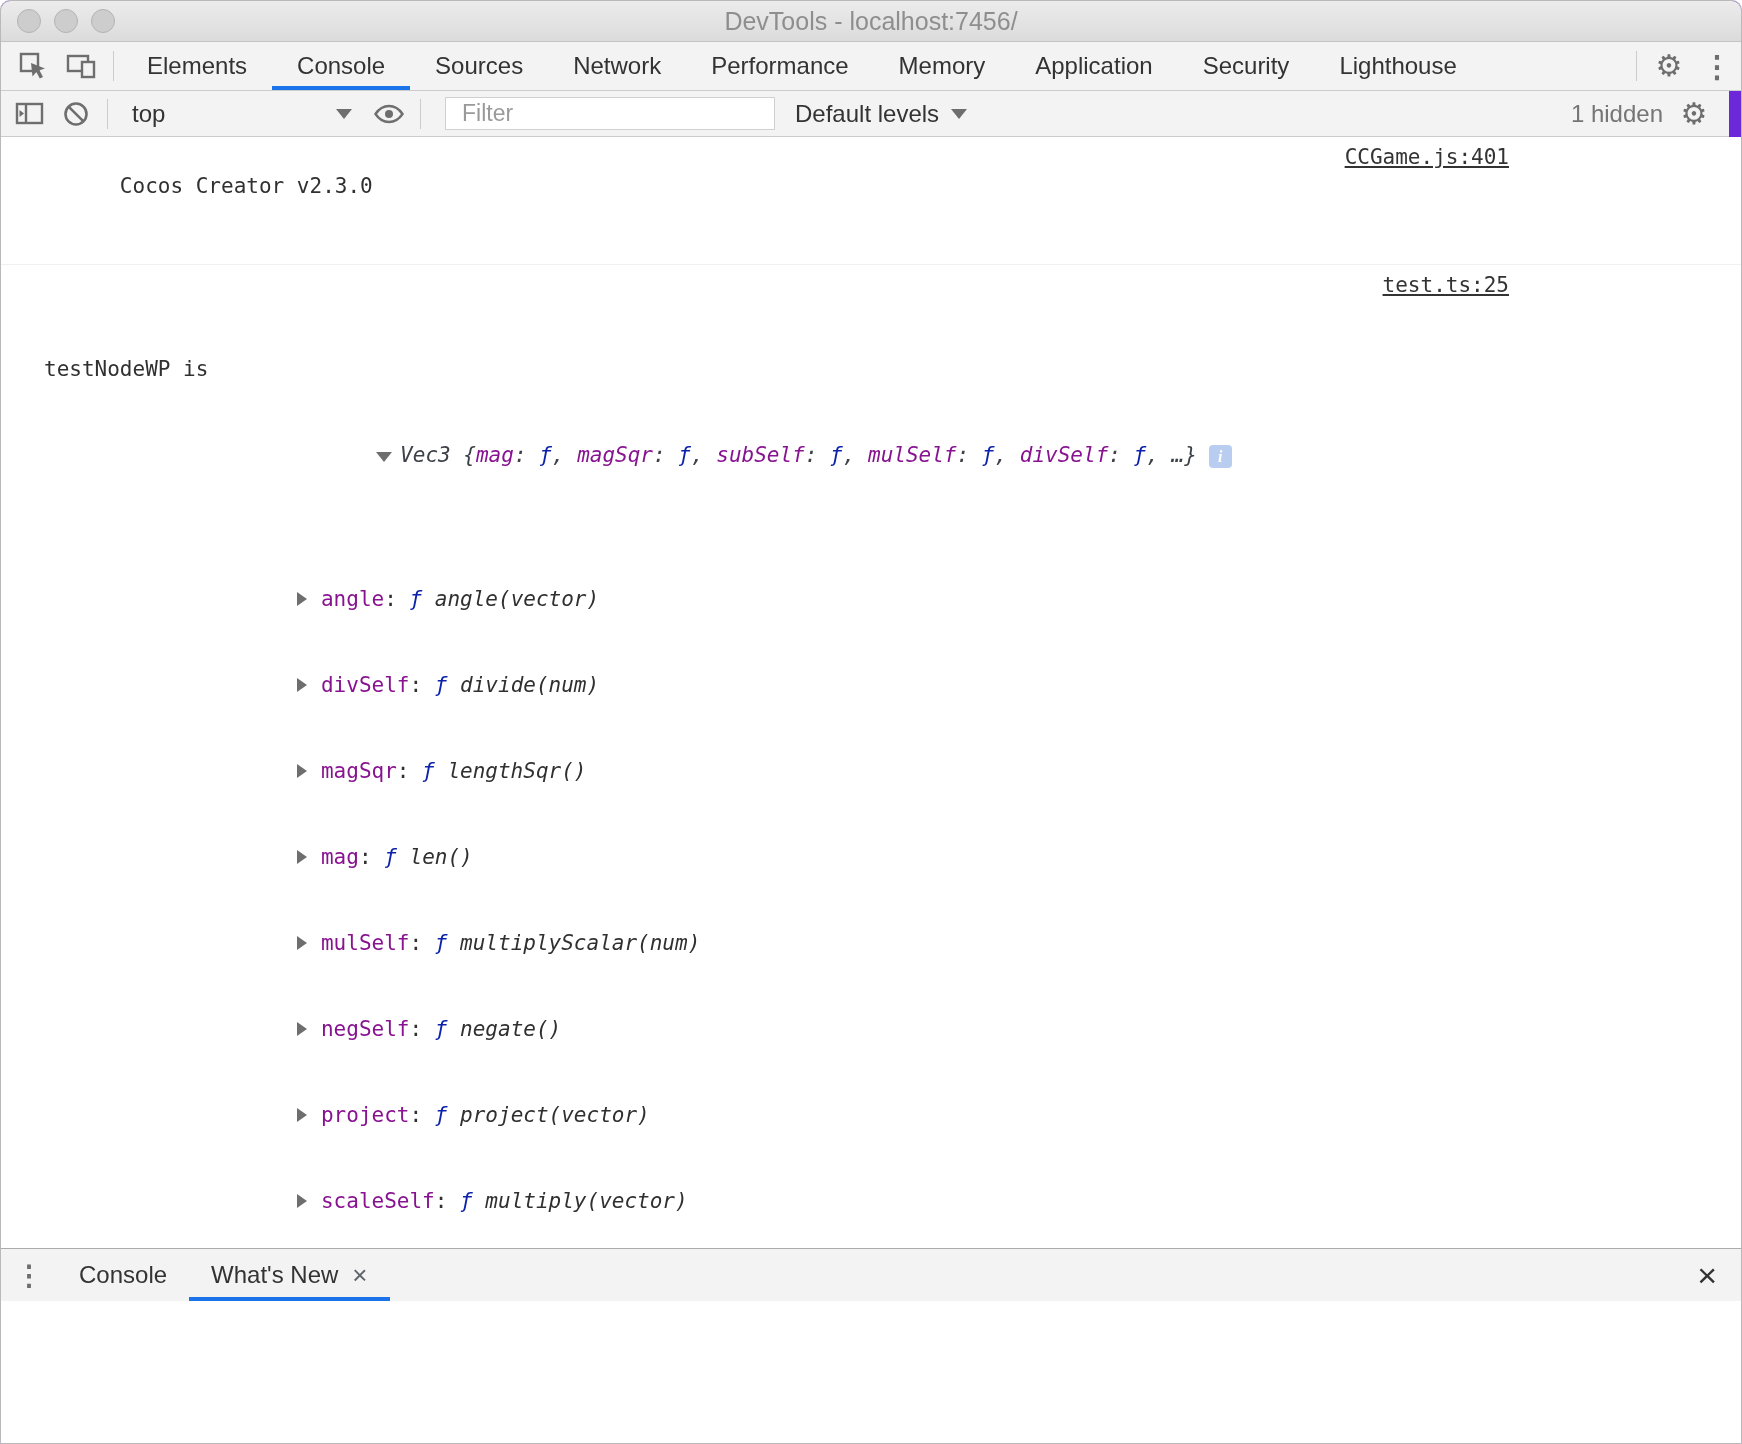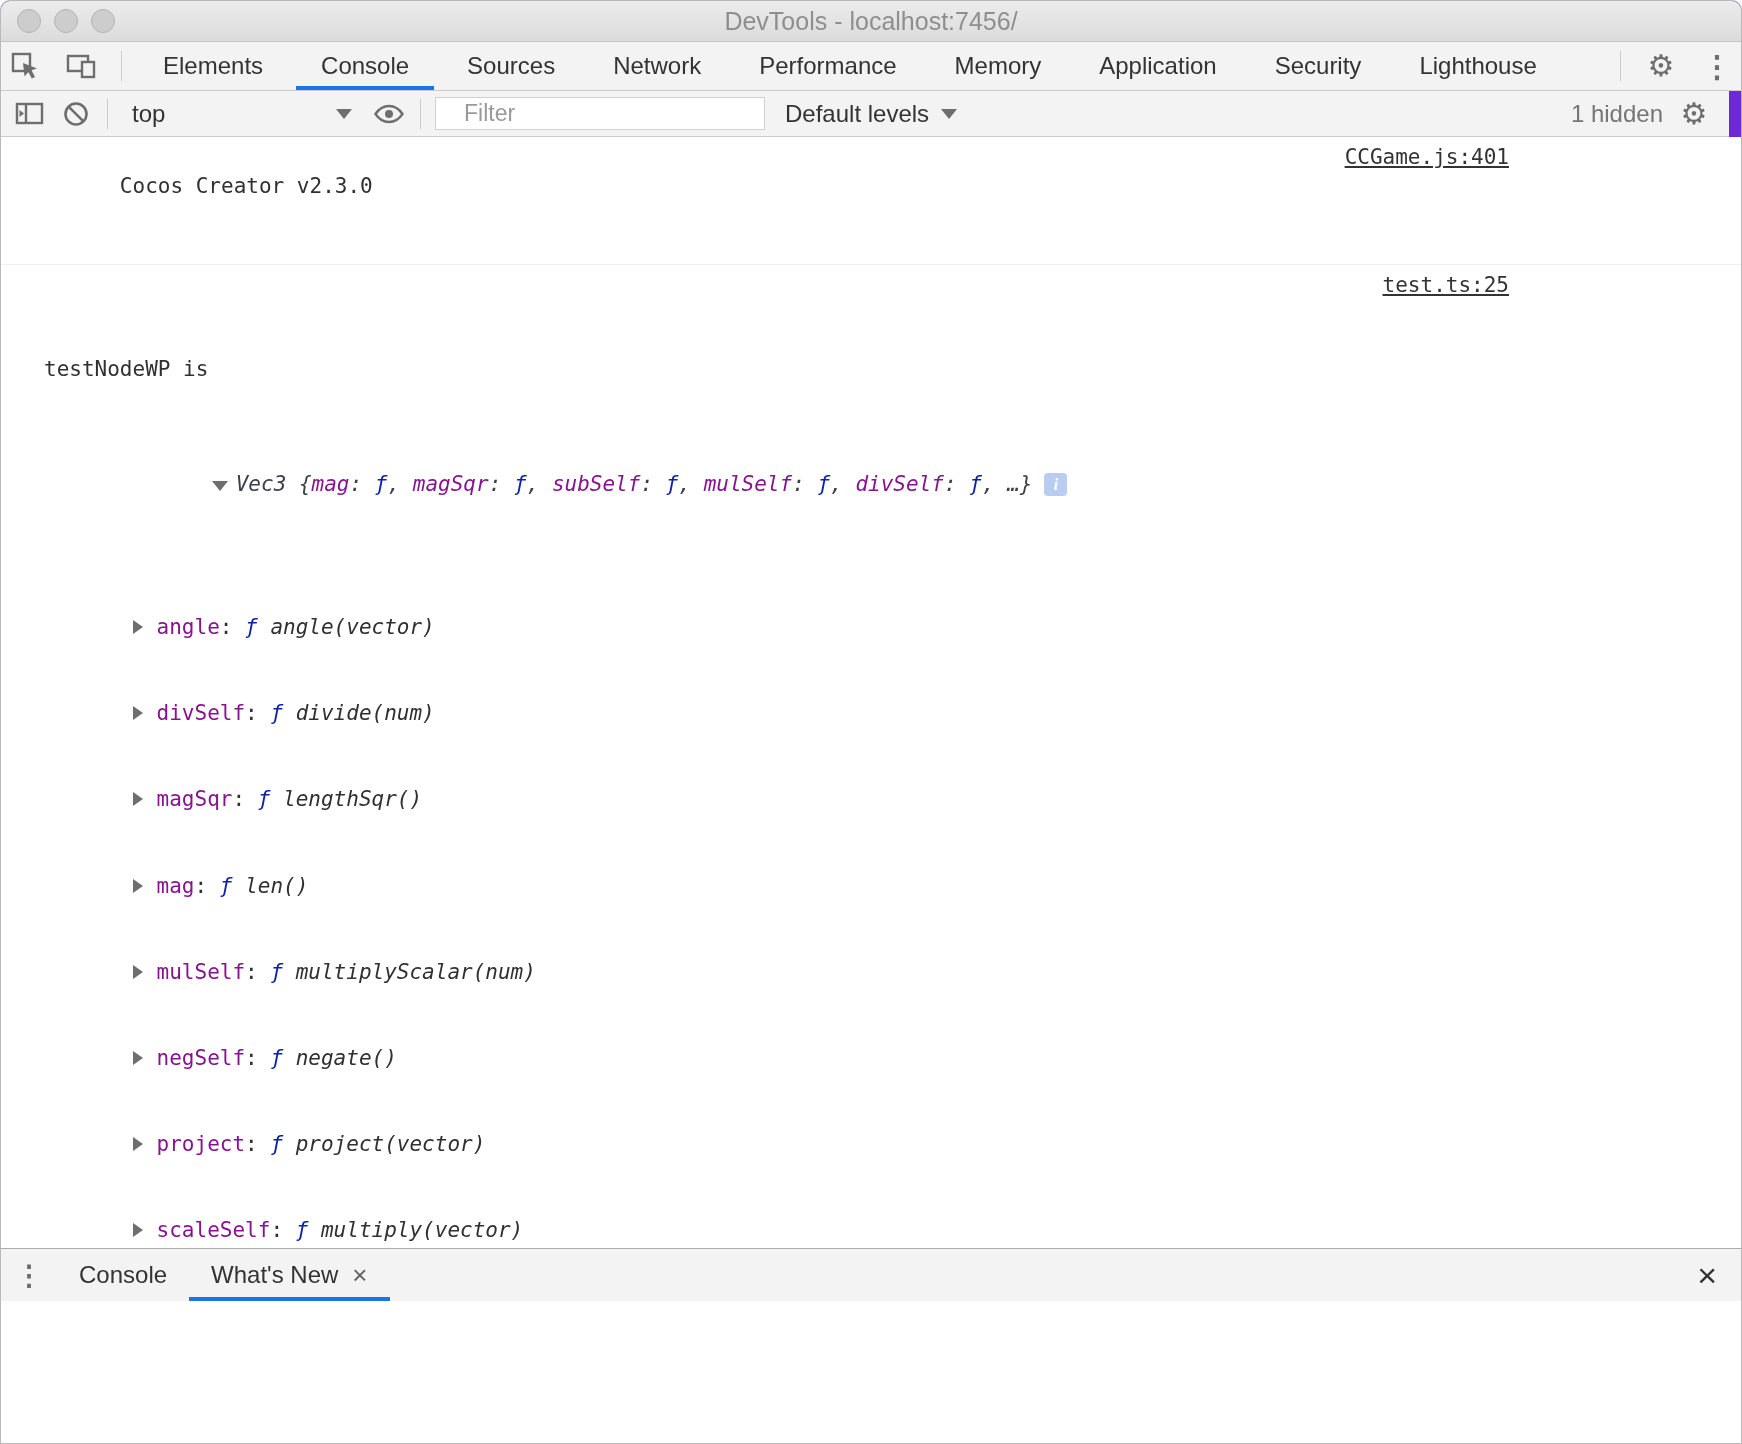--- a/index.html
+++ b/index.html
@@ -9,48 +9,48 @@
 
   
   .titlebar { position:absolute; top:0; left:0; right:0; height:41px;
     background:linear-gradient(#ececec,#dbdbdb); border-bottom:1px solid #c3c3c3; }
   .traffic { position:absolute; top:8px; left:16px; display:flex; gap:13px; }
   .light { width:24px; height:24px; border-radius:50%; background:#cdcdcd; border:1px solid #b3b3b3; }
   .title-text { text-align:center; line-height:40px; font-size:25px; color:#8e8e8e; }
 
   
   .main-tabs { position:absolute; top:41px; left:0; right:0; height:49px; background:#f3f3f3;
-    border-bottom:1px solid #ccc; display:flex; align-items:stretch; padding-left:0;gap:8px; }
+    border-bottom:1px solid #ccc; display:flex; align-items:stretch; padding-left:8px; }
   .icon-btn { width:48px; display:flex; align-items:center; justify-content:center; color:#6e6e6e; }
   .vsep { width:1px; height:30px; background:#ccc; margin:auto 8px; }
   .tab { position:relative; display:flex; align-items:center; padding:0 25px; font-size:24px; color:#333; cursor:default; }
   .tab.active::after { content:""; position:absolute; left:0; right:0; bottom:0; height:4px; background:#1a73e8; }
   .flex-spacer { flex:1; }
   .glyph-icon { font-size:30px; color:#6e6e6e; line-height:1; }
   .dots { font-size:30px; font-weight:bold; color:#6e6e6e; }
 
   
   .console-toolbar { position:absolute; top:90px; left:0; right:12px; height:46px; background:#f3f3f3;
     border-bottom:1px solid #ccc; display:flex; align-items:center; padding:0 12px 0 6px; }
   .ct-icon { width:46px; height:46px; display:flex; align-items:center; justify-content:center; }
   .context-dd { display:flex; align-items:center; justify-content:space-between; width:250px; padding:0 14px 0 16px; font-size:24px; color:#333; }
   .caret-down { width:0; height:0; border-left:8px solid transparent; border-right:8px solid transparent; border-top:10px solid #6e6e6e; display:inline-block; }
   .filter-input { width:330px; height:33px; border:1px solid #d0d0d0; background:#fff; font-size:23px;
-    font-family:"Liberation Sans",sans-serif; color:#333; padding:0 28px; outline:none; margin-left:6px; }
+    font-family:"Liberation Sans",sans-serif; color:#333; padding:0 16px; outline:none; margin-left:16px; }
   .filter-input::placeholder { color:#9a9a9a; }
   .levels { display:flex; align-items:center; gap:12px; font-size:24px; color:#333; padding:0 20px; }
   .hidden-count { font-size:24px; color:#757575; margin-right:8px; }
 
   
   .console-area { position:absolute; top:136px; left:0; height:1111px; right:0; background:#fff; overflow:hidden;
     font-family:"DejaVu Sans Mono", monospace; font-size:21px; color:#303030; }
   .msg { position:relative; border-bottom:1px solid #f0f0f0; padding:6px 232px 6px 43px; line-height:28.7px; white-space:pre; }
   .msg-link { position:absolute; right:232px; top:6px; color:#333; text-decoration:underline; cursor:pointer; }
   .obj-msg { padding-top:4px; padding-bottom:7px; }
-  .obj-flex { display:flex; align-items:flex-start;flex-direction:column; }
+  .obj-flex { display:flex; align-items:flex-start; }
   .obj-label { white-space:pre; }
   .tree { margin-left:16px; }
   .tree-root { line-height:28.7px; white-space:pre; }
   .tri-d { display:inline-block; width:0; height:0; border-left:8px solid transparent; border-right:8px solid transparent;
     border-top:10px solid #6e6e6e; margin-right:8px; }
   .tri-r { display:inline-block; width:0; height:0; border-top:7px solid transparent; border-bottom:7px solid transparent;
     border-left:10px solid #6e6e6e; }
   .tw2 { display:inline-block; width:24px; }
   .prop-row { line-height:28.7px; padding-left:22px; white-space:pre; }
   .pv-obj { font-style:italic; color:#3d4248;margin-top:31px; }

